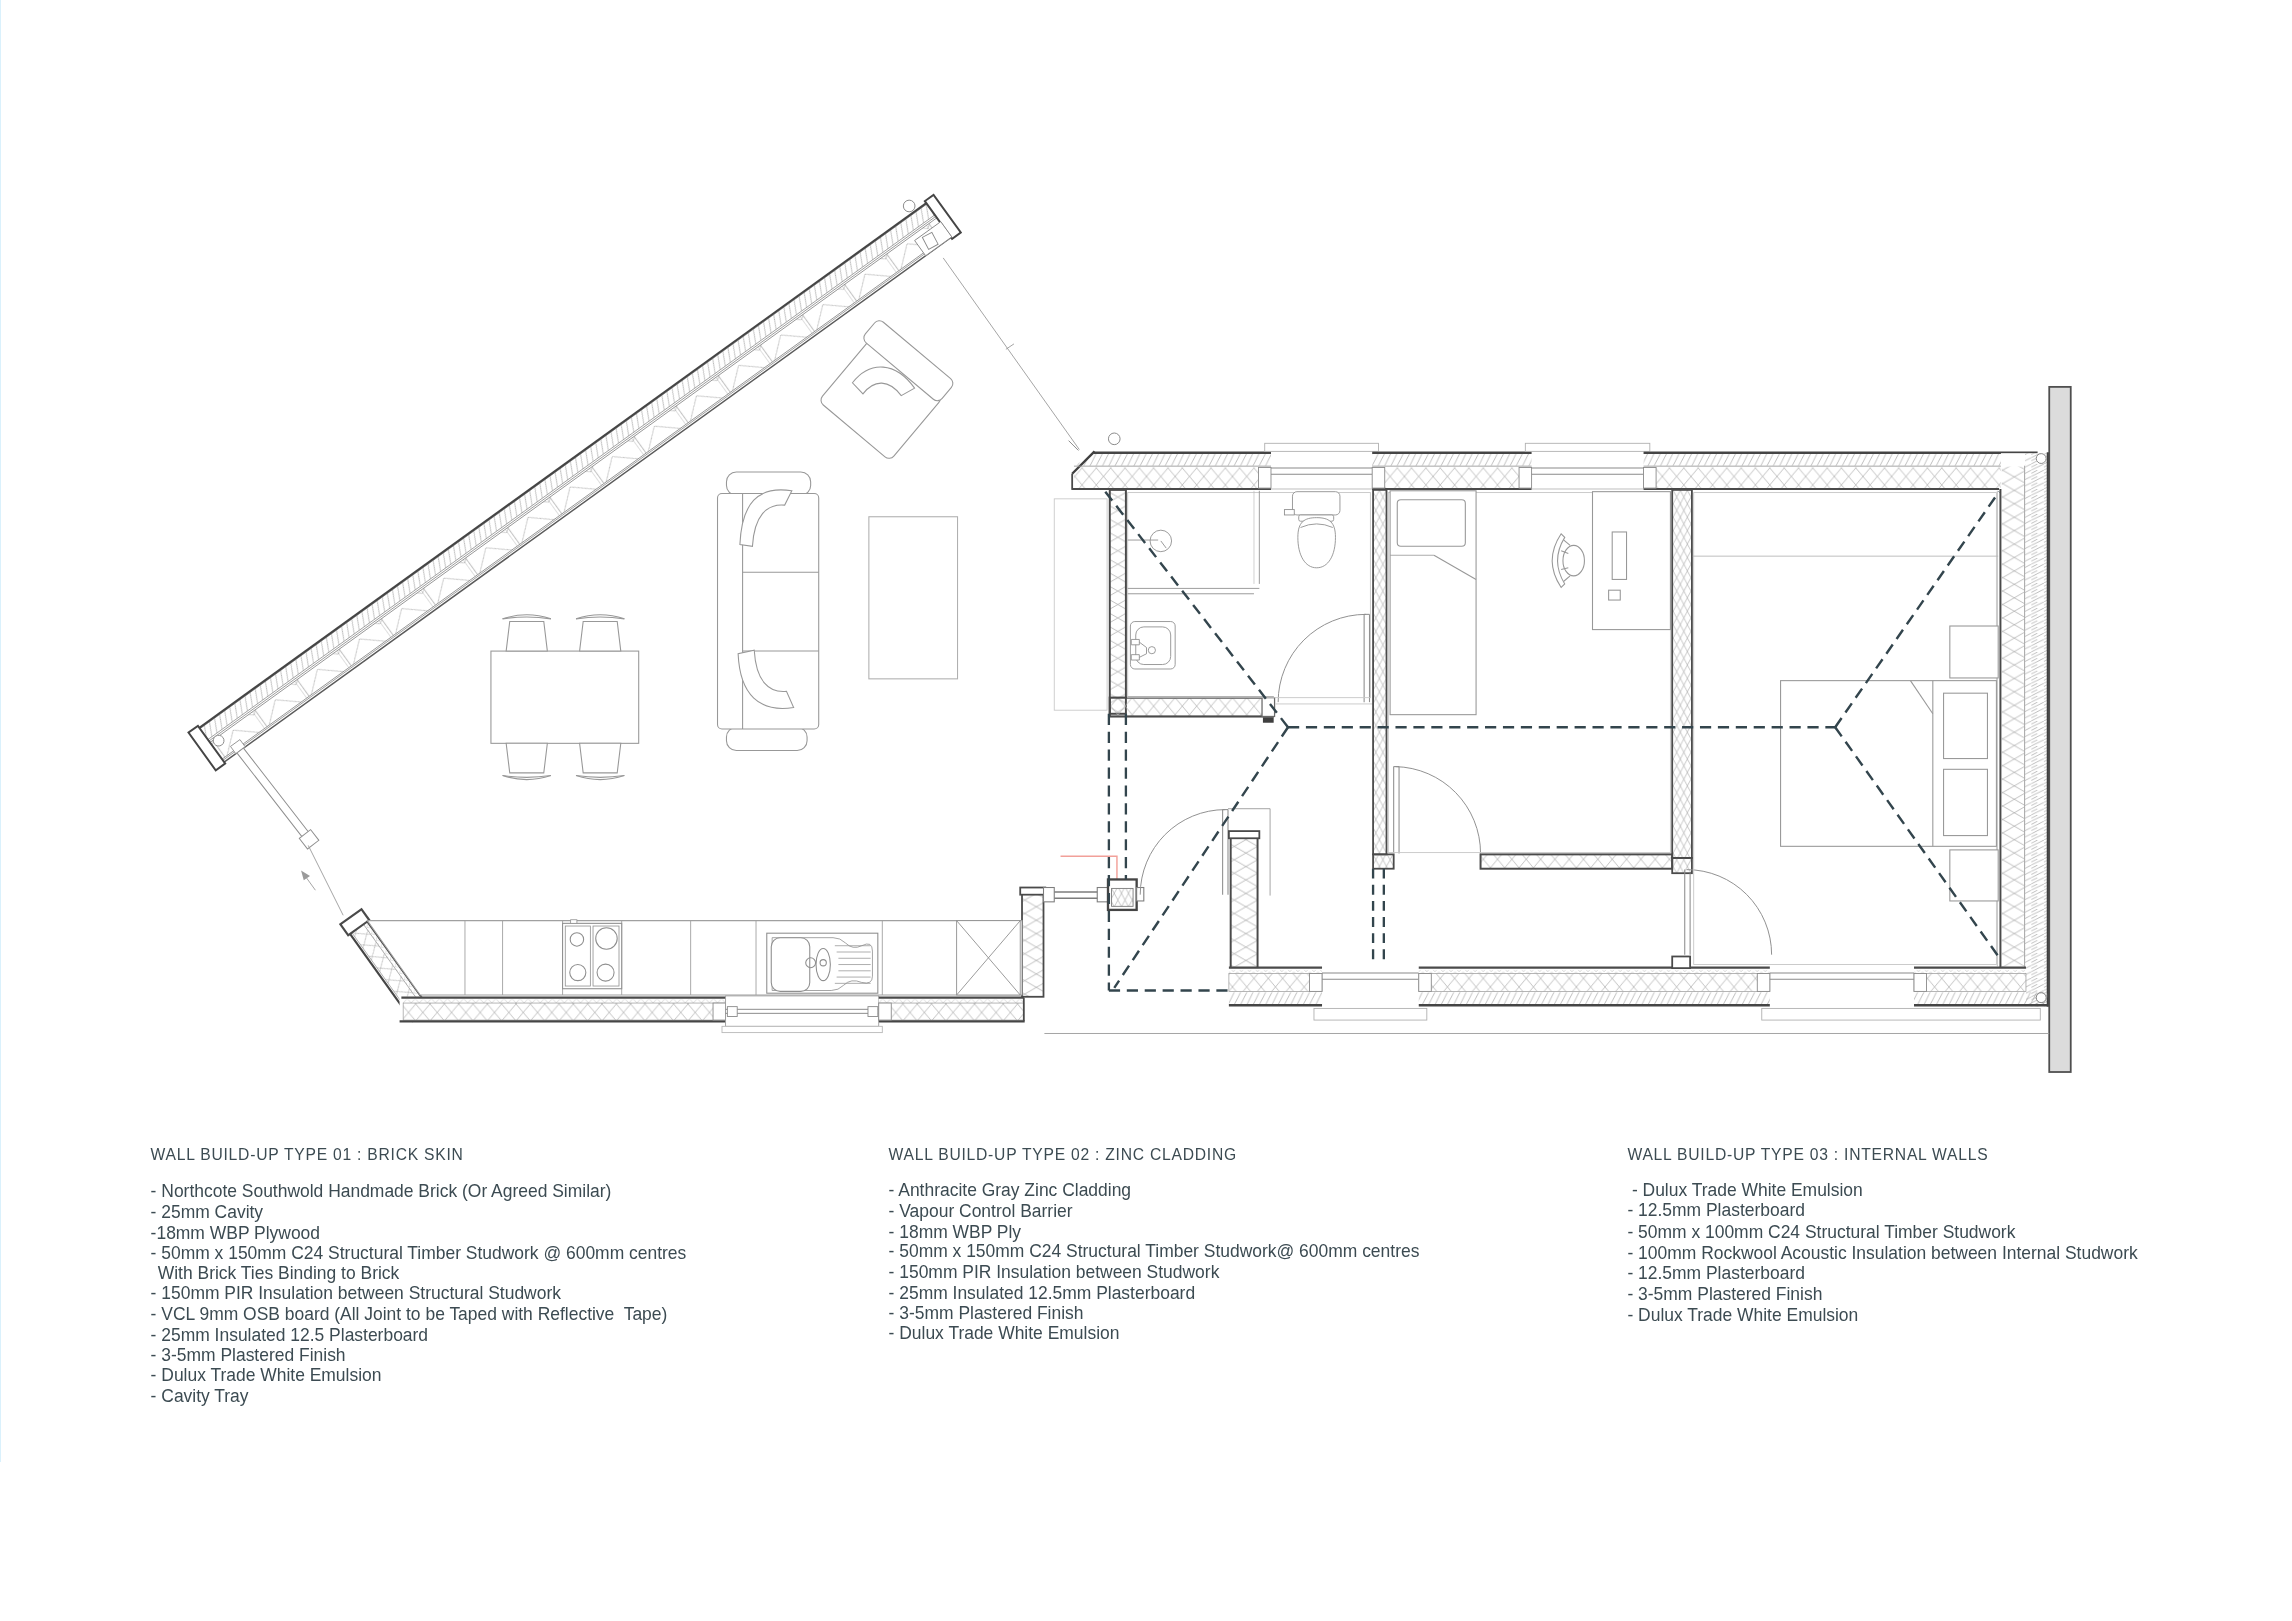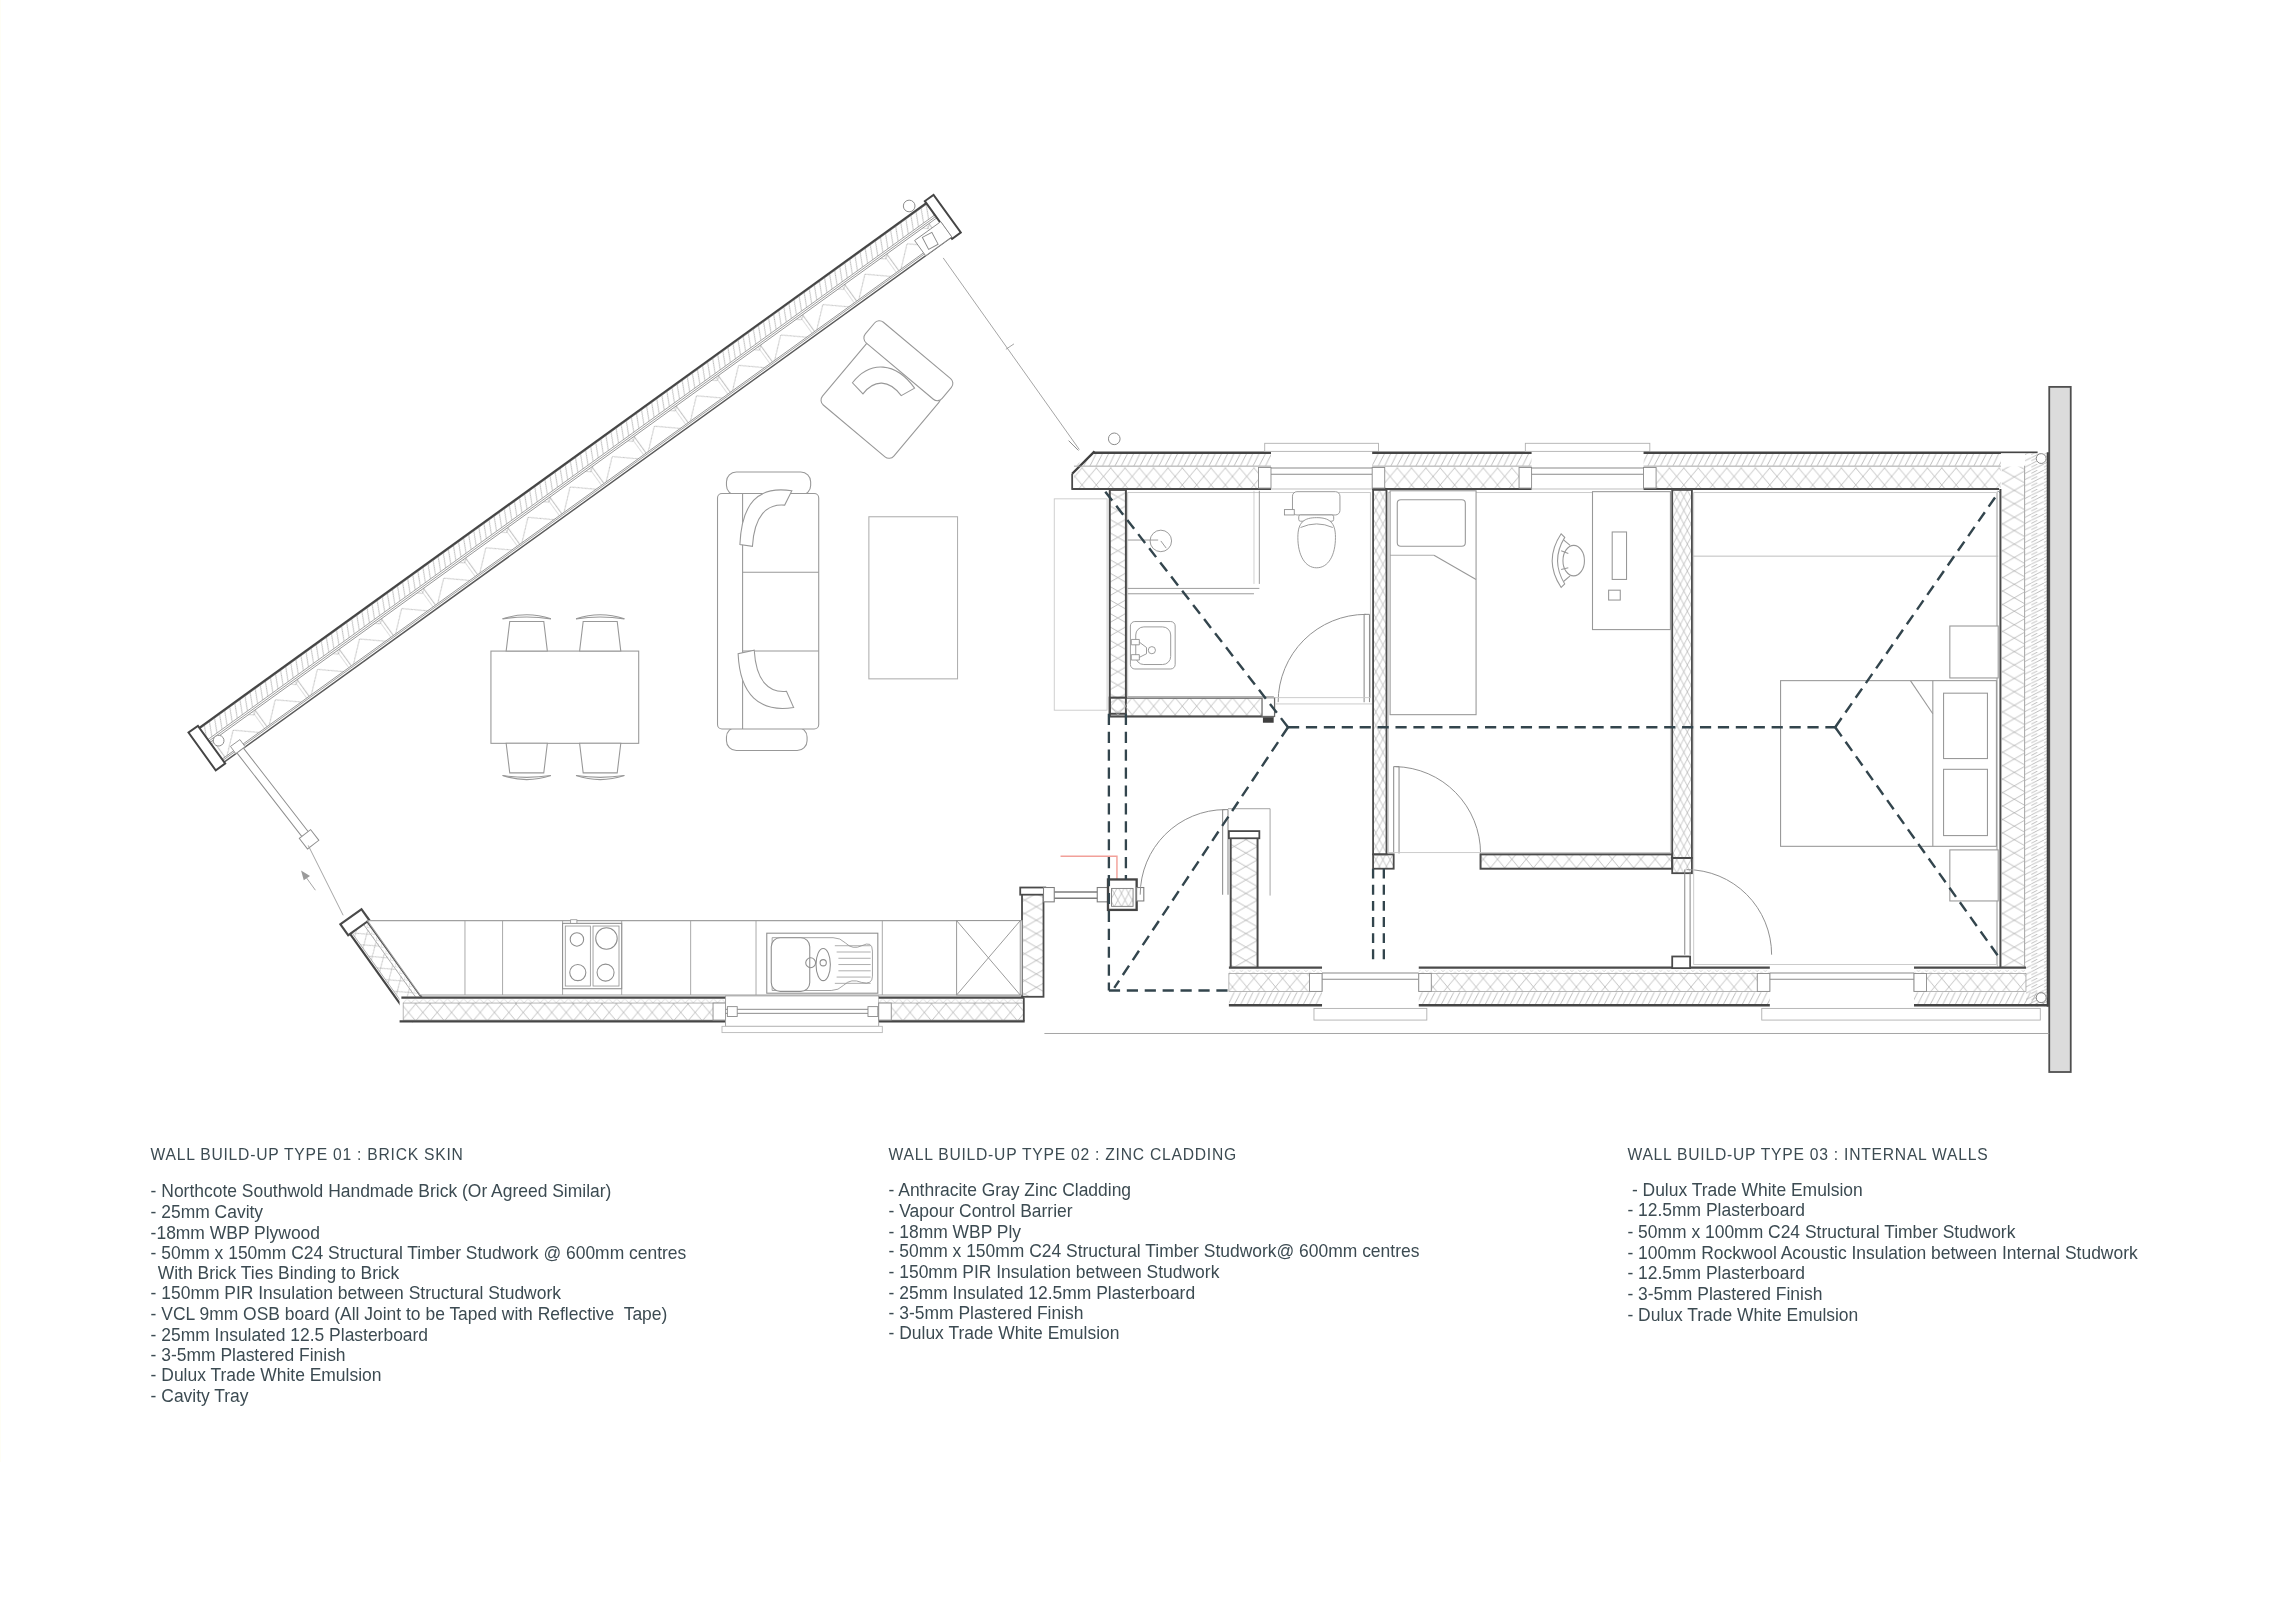--- a/index.html
+++ b/index.html
@@ -1,16 +1,16 @@
 <!DOCTYPE html>
 <html style="font-size:14.3px"><head>
 <meta charset="utf-8">
 <style>
   html,body{margin:0;padding:0;background:#ffffff;}
-  #page{position:relative;width:2293px;height:1462px;background:#fef9c3;overflow:hidden;
+  #page{position:relative;width:2293px;height:1462px;background:#0ea5e9;overflow:hidden;
         font-family:"Liberation Sans", sans-serif;}
   svg{position:absolute;left:0;top:0;}
   text{fill:#3c4b52;}
   .h{font-size:17.5px;letter-spacing:0.85px;}
   .b{font-size:19.5px;}
 </style>
 </head>
 <body>
 <div id="page">
 <svg width="2293" height="1621" viewBox="0 0 2560 1810">

